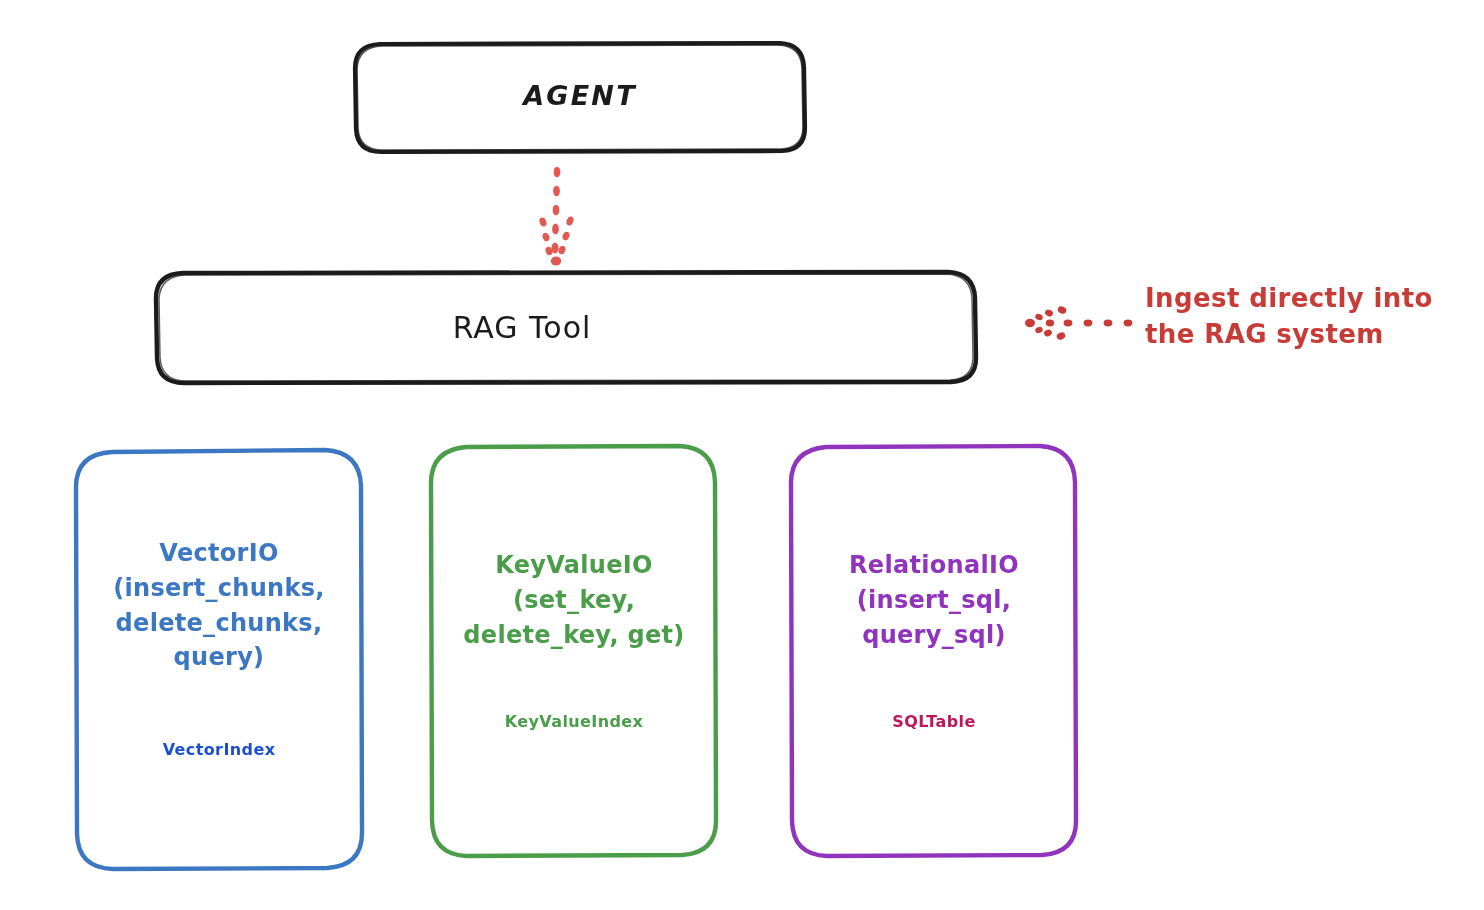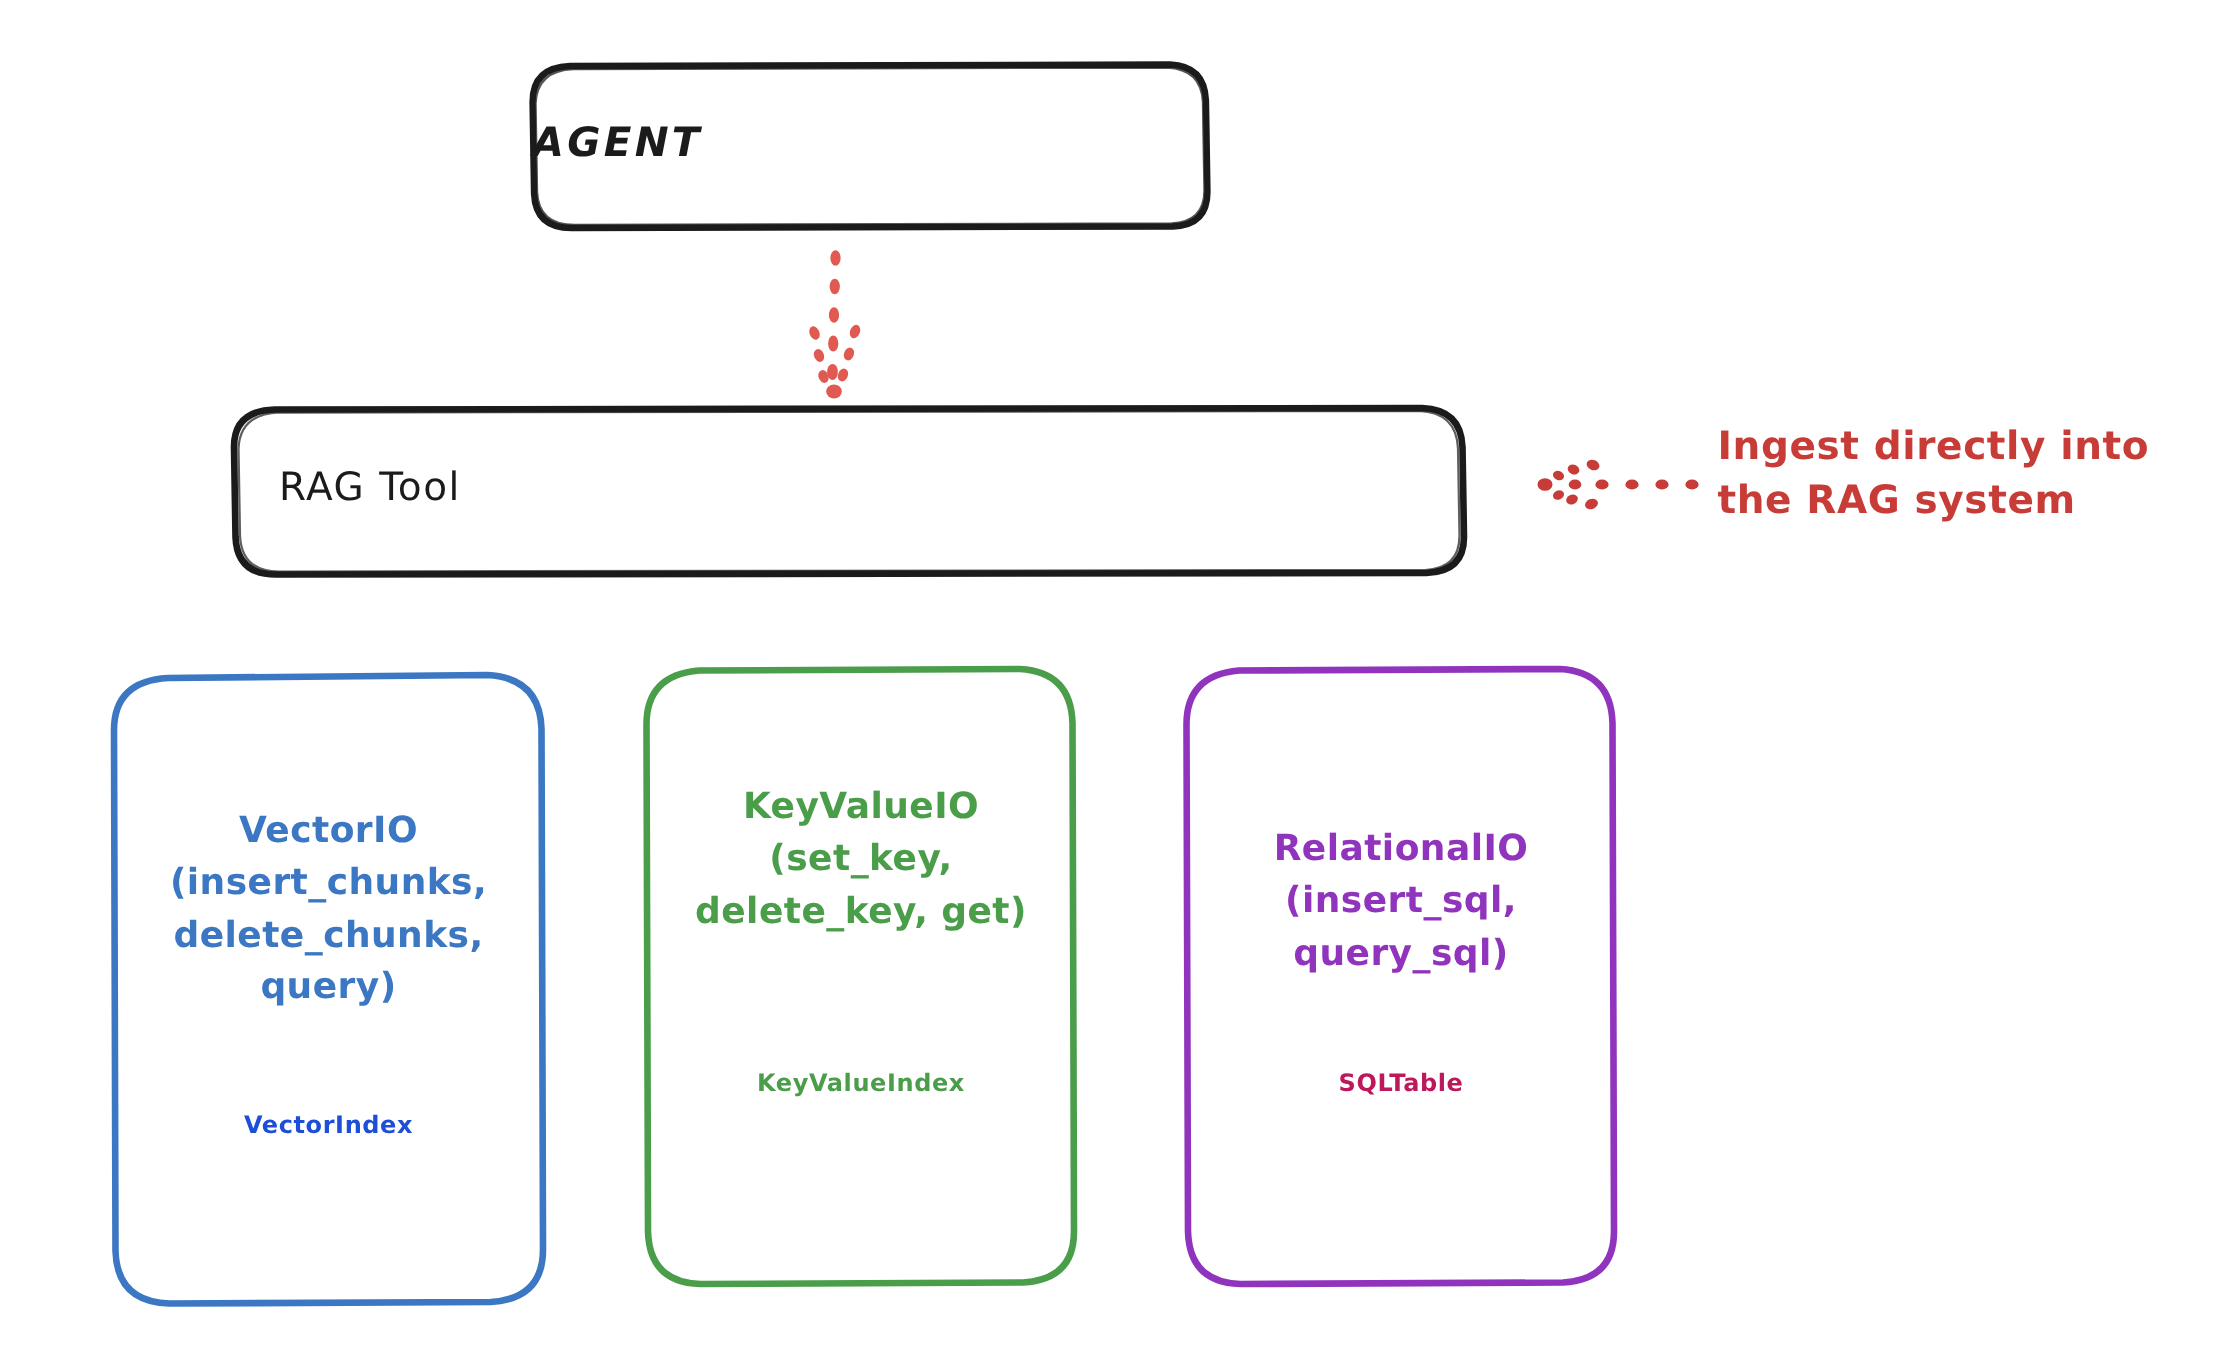--- a/index.html
+++ b/index.html
@@ -15,21 +15,21 @@
     font-family: "DejaVu Sans", sans-serif;
   }
   #canvas {
     position: absolute;
     inset: 0;
     width: 1484px;
     height: 910px;
   }
   .node-label {
     position: absolute;
-    text-align: left;
+    text-align: center;
     line-height: 1.32;
     white-space: pre-line;
     letter-spacing: 0.6px;
     user-select: none;
     pointer-events: none;
   }
   
   #agent-label {
     left: 355px;
     top: 78px;
@@ -39,21 +39,21 @@
     font-weight: 600;
     color: #1b1b1b;
     letter-spacing: 2.2px;
     font-family: "DejaVu Sans", sans-serif;
   }
   
   #ragtool-label {
     left: 158px;
     top: 308px;
     width: 672px;
-    font-size: 26px;
+    font-size: 30px;
     font-weight: 500;
     color: #1b1b1b;
     letter-spacing: 1px;
     font-family: "DejaVu Sans", sans-serif;
     padding-left: 28px;
   }
   
   .io-title {
     position: absolute;
     text-align: center;
@@ -71,21 +71,21 @@
     text-align: center;
     font-size: 16px;
     font-weight: 600;
     letter-spacing: 0.4px;
     font-family: "DejaVu Sans", sans-serif;
     user-select: none;
     pointer-events: none;
   }
   #vector-title  { left: 78px;  top: 536px; width: 282px; color: #3B77C2; }
   #vector-index  { left: 78px;  top: 740px; width: 282px; color: #1d4ed8; }
-  #kv-title      { left: 432px; top: 520px; width: 284px; color: #4A9D49; }
+  #kv-title      { left: 432px; top: 548px; width: 284px; color: #4A9D49; }
   #kv-index      { left: 432px; top: 712px; width: 284px; color: #4A9D49; }
   #rel-title     { left: 792px; top: 548px; width: 284px; color: #9134BD; }
   #rel-index     { left: 792px; top: 712px; width: 284px; color: #be185d; }
 
   
   #annotation-text {
     position: absolute;
     left: 1145px;
     top: 281px;
     width: 330px;

